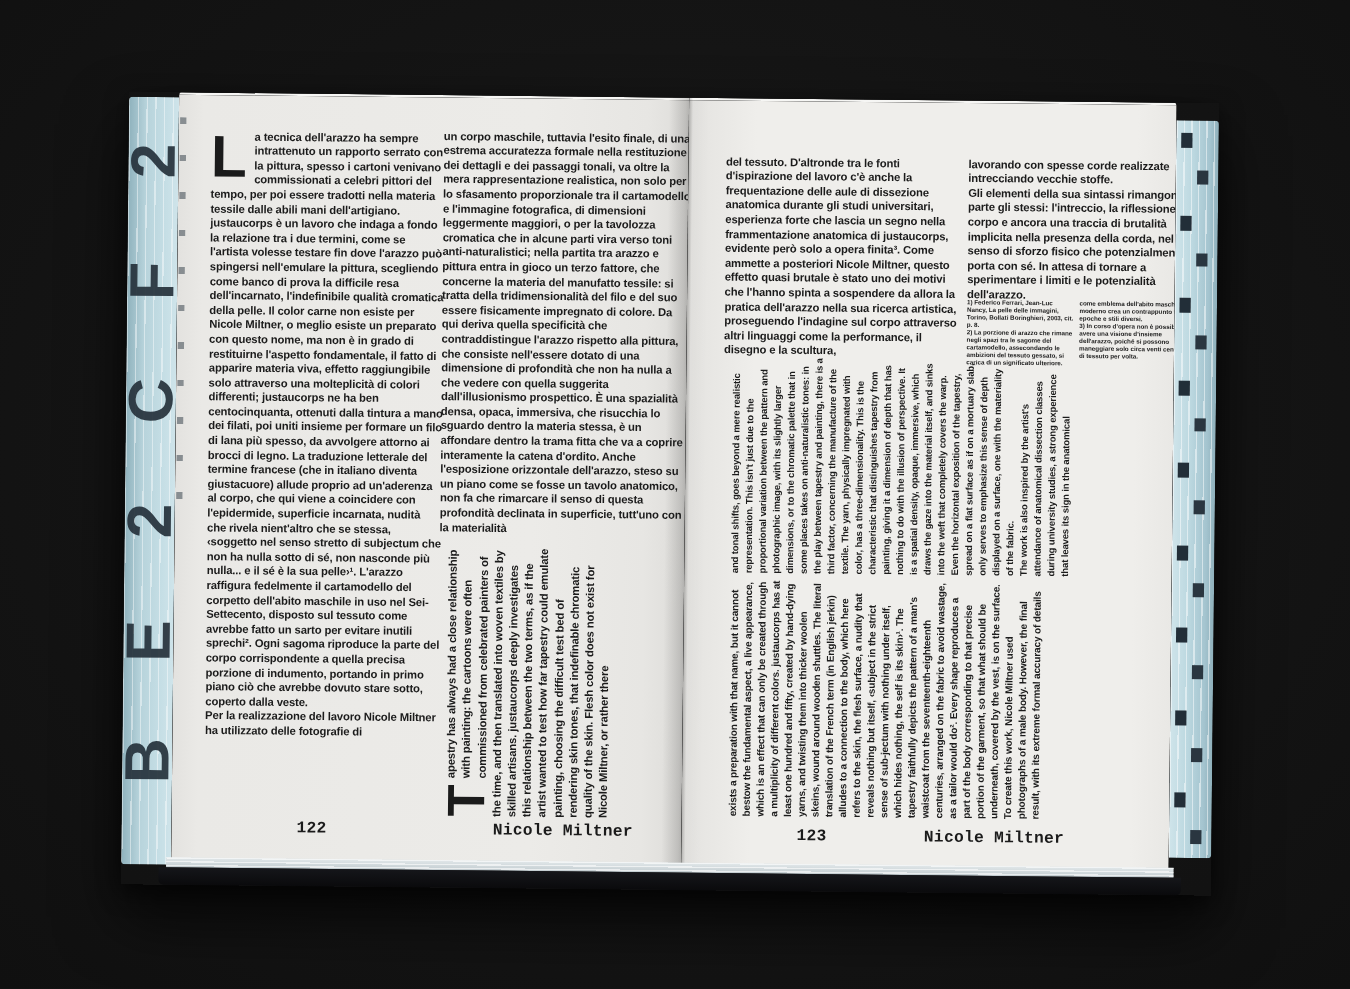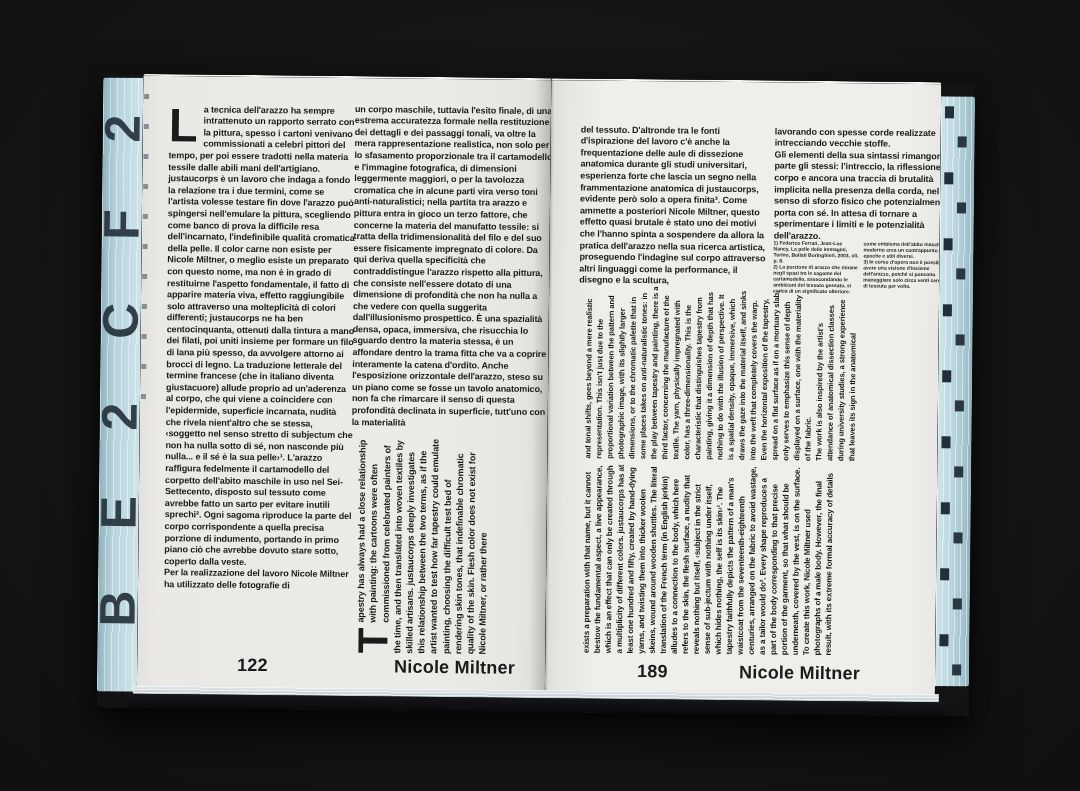--- a/index.html
+++ b/index.html
@@ -83,21 +83,21 @@
   .dropcap{
     float:left;font-size:47px;line-height:37px;font-weight:900;
     padding:2px 6px 0 0;letter-spacing:0;
   }
   .rot{transform:rotate(-90deg);white-space:pre-line;}
   .rot-left{left:195px;top:370px;width:215px;height:195px;font-size:9px;line-height:12.2px;}
   .rot-left .dropcap{font-size:42px;line-height:34px;padding:2px 5px 0 0;}
   .rot-upper{left:136px;top:104px;width:173px;height:375px;font-size:7.6px;line-height:11px;}
   .rot-lower{left:128px;top:290px;width:190px;height:375px;font-size:8px;line-height:11px;}
   .footer-num,.footer-author{
-    position:absolute;font-size:18px;font-weight:700;color:#1b1b1b;letter-spacing:.2px;
+    position:absolute;font-size:13px;font-weight:700;color:#1b1b1b;letter-spacing:.2px;font-family:Liberation Mono, monospace;
   }
   .pl-num{left:100px;top:578px;}
   .pl-author{left:257px;top:578px;}
   .pr-num{left:92px;top:580px;}
   .pr-author{left:194px;top:580px;}
   .ticks{
     position:absolute;left:1px;top:18px;width:5px;height:330px;opacity:.55;
     background:repeating-linear-gradient(180deg,#3c4750 0 5px, rgba(0,0,0,0) 5px 30px);
   }
 </style>
@@ -149,21 +149,21 @@
       <div class="fn fn-1">1)  Federico Ferrari, Jean-Luc Nancy, La pelle delle immagini, Torino, Bollati Boringhieri, 2003, cit. p. 8.
 2)  La porzione di arazzo che rimane negli spazi tra le sagome del cartamodello, assecondando le ambizioni del tessuto gessato, si carica di un significato ulteriore.</div>
       <div class="fn fn-2">come emblema dell'abito maschile moderno crea un contrappunto tra epoche e stili diversi.
 3)  In corso d'opera non è possibile avere una visione d'insieme dell'arazzo, poiché si possono maneggiare solo circa venti centimetri di tessuto per volta.</div>
 
       <div class="rot rot-upper">and tonal shifts, goes beyond a mere realistic representation. This isn't just due to the proportional variation between the pattern and photographic image, with its slightly larger dimensions, or to the chromatic palette that in some places takes on anti-naturalistic tones: in the play between tapestry and painting, there is a third factor, concerning the manufacture of the textile. The yarn, physically impregnated with color, has a three-dimensionality. This is the characteristic that distinguishes tapestry from painting, giving it a dimension of depth that has nothing to do with the illusion of perspective. It is a spatial density, opaque, immersive, which draws the gaze into the material itself, and sinks into the weft that completely covers the warp. Even the horizontal exposition of the tapestry, spread on a flat surface as if on a mortuary slab, only serves to emphasize this sense of depth displayed on a surface, one with the materiality of the fabric.
 The work is also inspired by the artist's attendance of anatomical dissection classes during university studies, a strong experience that leaves its sign in the anatomical</div>
       <div class="rot rot-lower">exists a preparation with that name, but it cannot bestow the fundamental aspect, a live appearance, which is an effect that can only be created through a multiplicity of different colors. justaucorps has at least one hundred and fifty, created by hand-dying yarns, and twisting them into thicker woolen skeins, wound around wooden shuttles. The literal translation of the French term (in English jerkin) alludes to a connection to the body, which here refers to the skin, the flesh surface, a nudity that reveals nothing but itself, ‹subject in the strict sense of sub-jectum with nothing under itself, which hides nothing, the self is its skin›¹. The tapestry faithfully depicts the pattern of a man's waistcoat from the seventeenth-eighteenth centuries, arranged on the fabric to avoid wastage, as a tailor would do². Every shape reproduces a part of the body corresponding to that precise portion of the garment, so that what should be underneath, covered by the vest, is on the surface.
 To create this work, Nicole Miltner used photographs of a male body. However, the final result, with its extreme formal accuracy of details</div>
 
-      <div class="footer-num pr-num">189</div>
+      <div class="footer-num pr-num">123</div>
       <div class="footer-author pr-author">Nicole Miltner</div>
     </div>
 
     <div class="gutter"></div>
 
     <div class="edge-right">
       <div class="marks-a"></div>
       <div class="marks-b"></div>
     </div>
 

